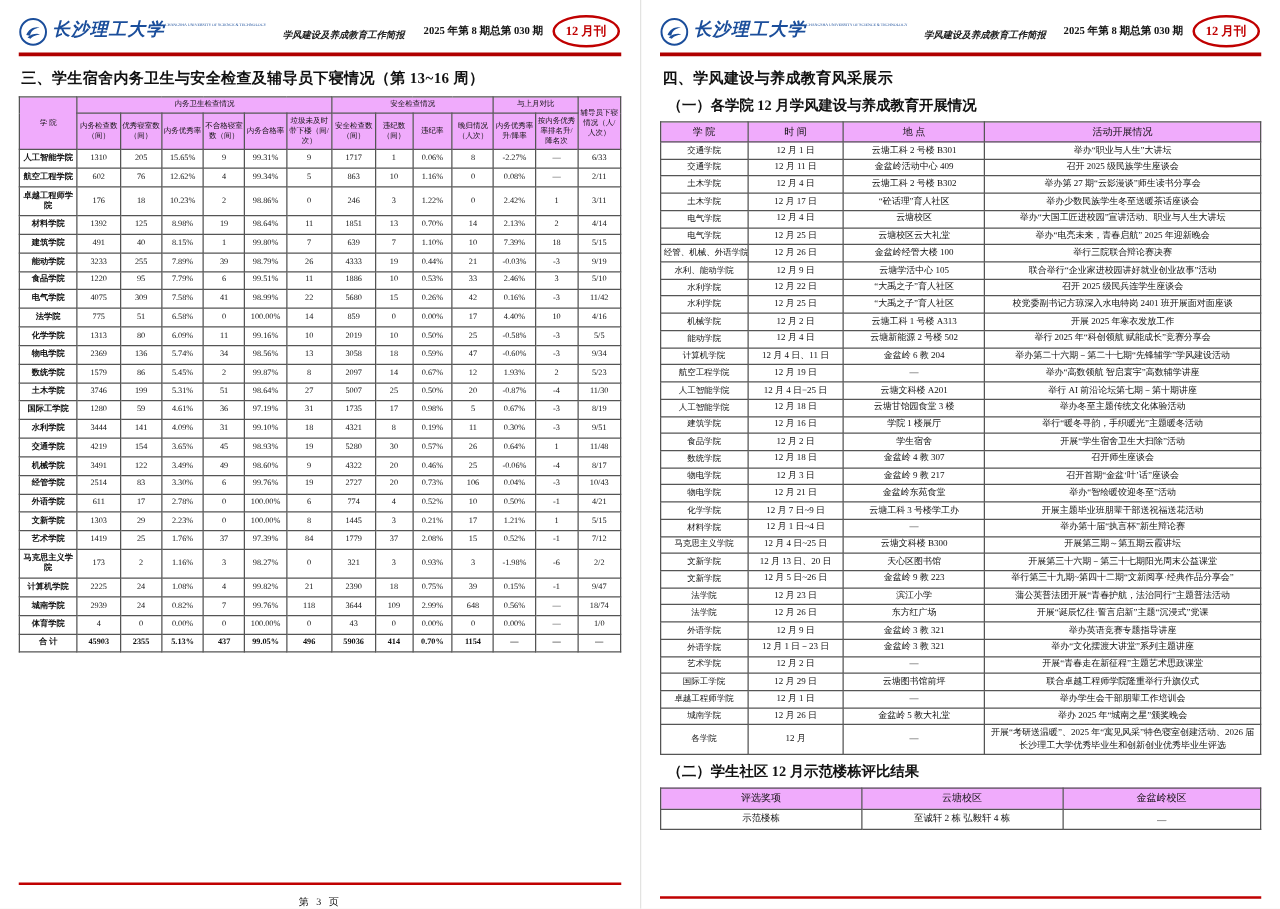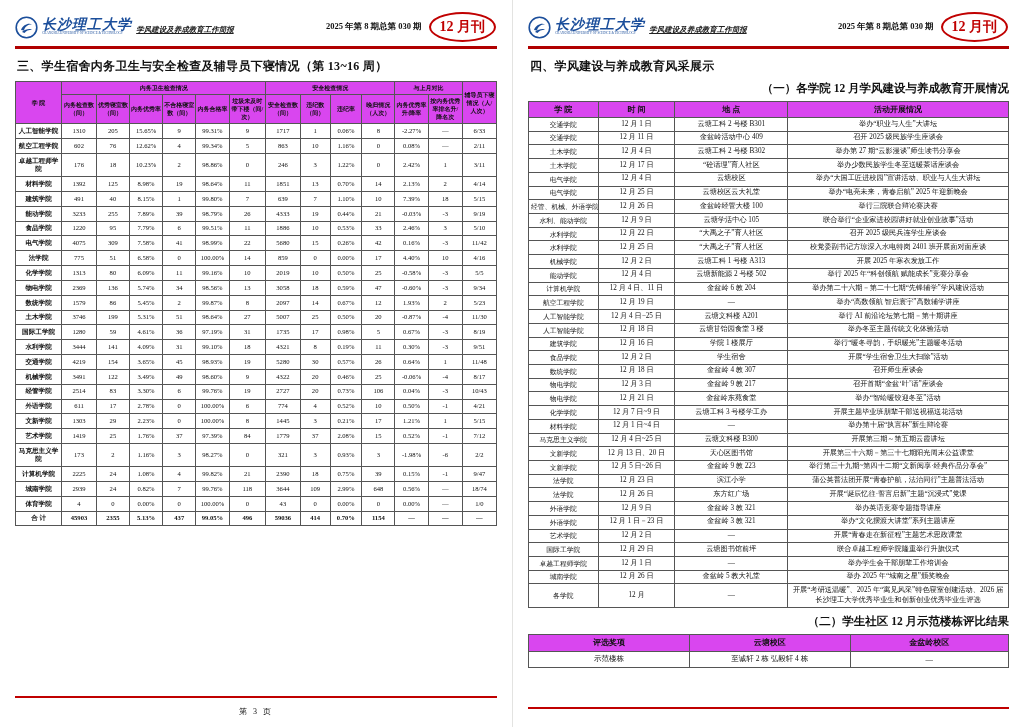--- a/index.html
+++ b/index.html
@@ -9,47 +9,47 @@
     display:flex;overflow:hidden;
   }
   .page{
     width:512px;height:727px;box-sizing:border-box;background:#ffffff;
     padding:12px 15px 0 15px;position:relative;flex:0 0 auto;
   }
   .page-right{border-left:1px solid #e3e3e1;}
   
   .doc-header{display:flex;align-items:center;border-bottom:3px solid #b00000;padding-bottom:4px;}
   .logo-svg{flex:0 0 auto;margin-right:4px;}
-  .uni-block{display:flex;flex-direction:column;line-height:1;margin-right:4px;}
+  .uni-block{display:flex;line-height:1;margin-right:4px;}
   .uni-name{color:#1b4e9b;font-weight:bold;font-style:italic;font-size:14px;letter-spacing:1px;white-space:nowrap;}
   .uni-en{color:#1b4e9b;font-size:3.5px;white-space:nowrap;transform:scale(.9);transform-origin:left;}
-  .bulletin{font-size:7.5px;font-weight:bold;font-style:italic;color:#222;white-space:nowrap;margin-top:5px;text-decoration:underline;}
+  .bulletin{font-size:7.5px;font-weight:bold;font-style:italic;color:#222;white-space:nowrap;margin-top:5px;}
   .issue{font-size:8.5px;font-weight:bold;margin-left:auto;white-space:nowrap;}
   .badge{border:2px solid #c00000;color:#c00000;border-radius:50%;
-    padding:4px 9px;font-size:14px;font-weight:bold;margin-left:7px;margin-right:1px;white-space:nowrap;}
+    padding:4px 9px;font-size:10px;font-weight:bold;margin-left:7px;margin-right:1px;white-space:nowrap;}
   
   .sec-title{font-size:12px;font-weight:bold;margin:9px 0 6px 2px;letter-spacing:.3px;}
-  .sub-title{font-size:11.5px;font-weight:bold;margin:6px 0 5px 6px;text-align:right;}
+  .sub-title{font-size:11.5px;font-weight:bold;margin:6px 0 5px 6px;}
   
   table{width:100%;border-collapse:collapse;table-layout:fixed;}
   th,td{border:1px solid #555;text-align:center;vertical-align:middle;word-break:break-all;}
-  th{background:#d946ef;font-weight:bold;}
+  th{background:#f0abfc;font-weight:normal;}
   #dorm-table th{font-size:6px;padding:2px 1px;line-height:1.35;}
   #dorm-table td{font-size:6.6px;padding:2.8px 1px;line-height:1.25;}
   #dorm-table td.college{font-weight:bold;}
   #dorm-table tr.total-row td{font-weight:bold;}
   #activity-table th{font-size:8px;padding:2px 1px;}
   #activity-table td{font-size:7.2px;padding:1.5px 2px;line-height:1.35;}
   #activity-table td:nth-child(1){white-space:nowrap;overflow:hidden;font-size:6.8px;}
   #activity-table td:nth-child(2){white-space:nowrap;overflow:hidden;}
   #eval-table th{font-size:8px;padding:2.5px 1px;}
   #eval-table td{font-size:7.5px;padding:2.5px 2px;}
   
   .note{font-size:7.3px;margin-top:3px;margin-left:2px;}
-  .page-footer{position:absolute;left:15px;right:15px;bottom:10px;margin-top:24px;}
+  .page-footer{position:absolute;left:15px;right:15px;bottom:0;margin-top:24px;}
   .foot-rule{border-top:2.5px solid #c00000;margin-bottom:8px;}
   .page-num{text-align:center;font-size:8px;letter-spacing:2px;}
 </style>
 </head>
 <body>
 
 <div class="page">
   <div class="doc-header">
     <svg class="logo-svg" width="23" height="23" viewBox="0 0 23 23">
       <circle cx="11.5" cy="11.5" r="10.3" fill="#ffffff" stroke="#1b4e9b" stroke-width="1.6"></circle>

